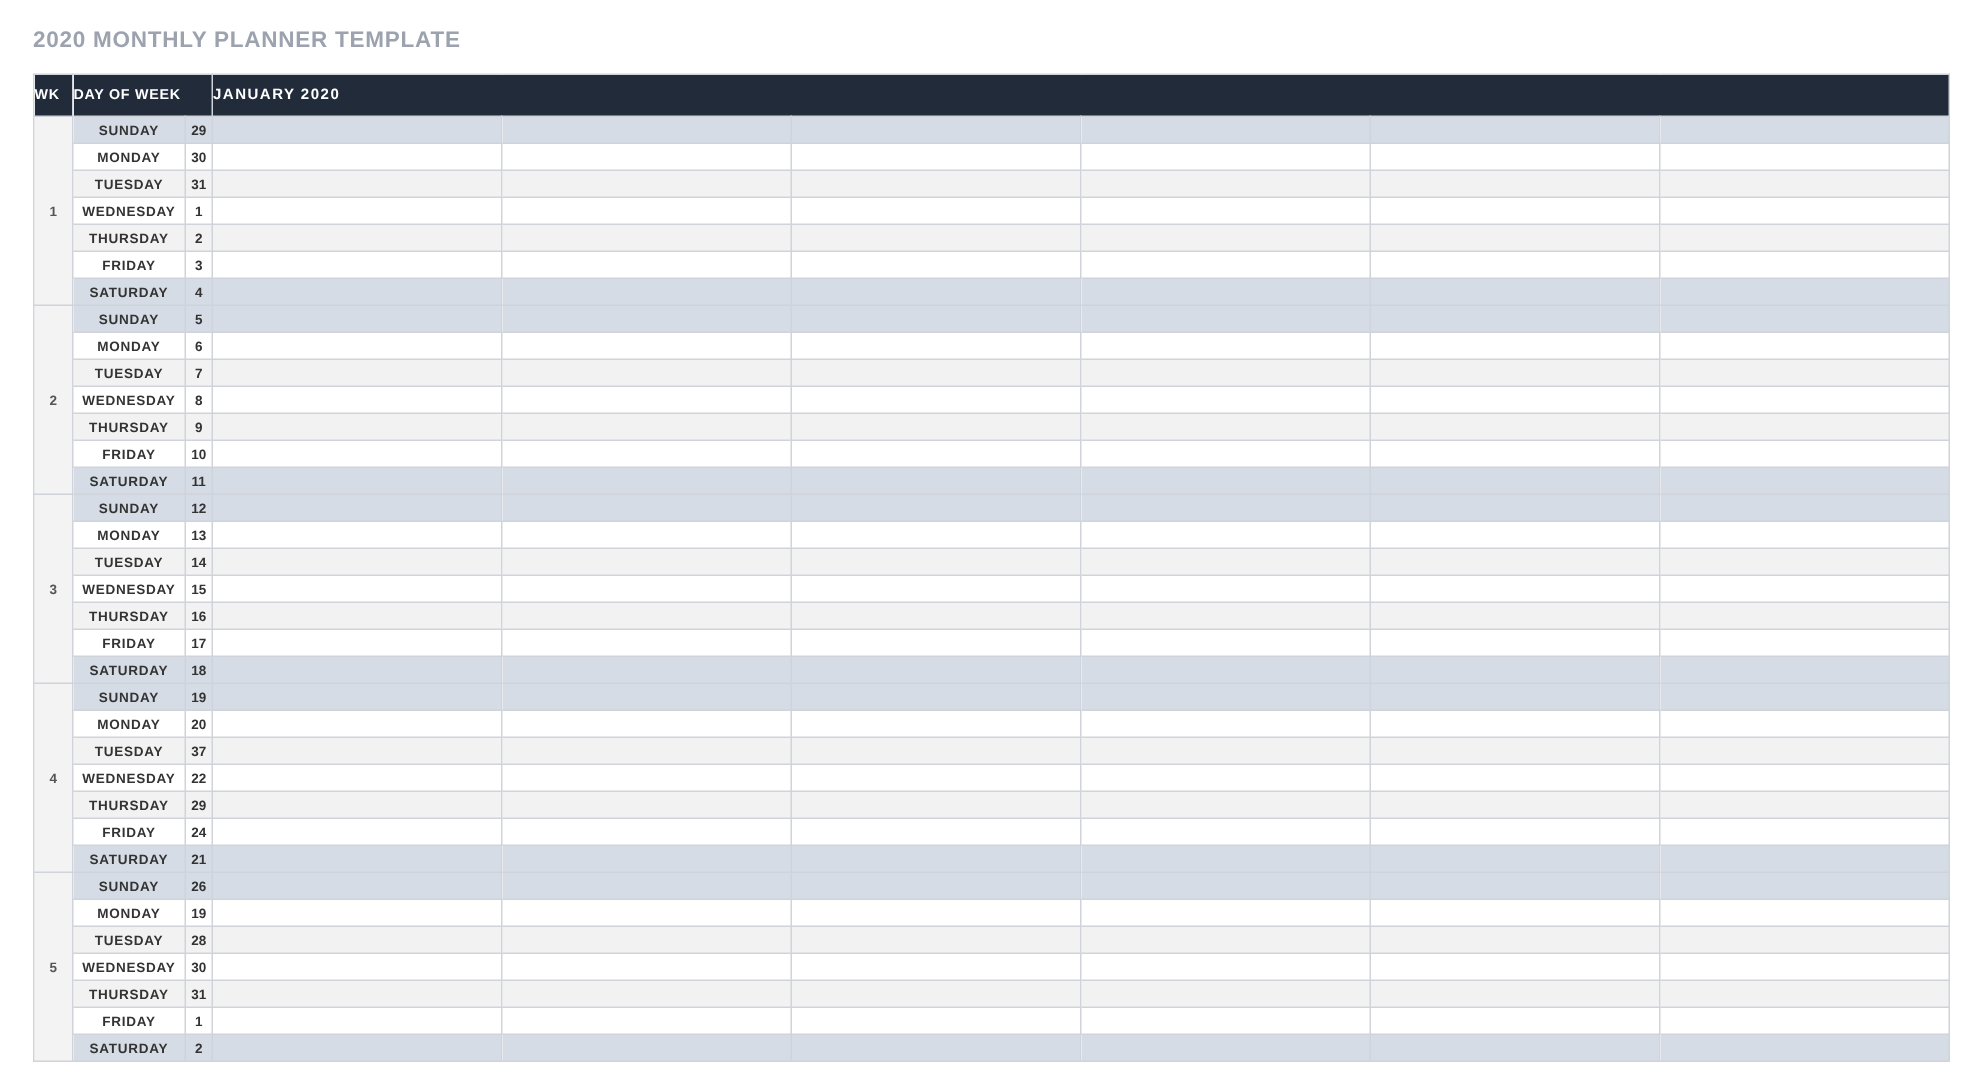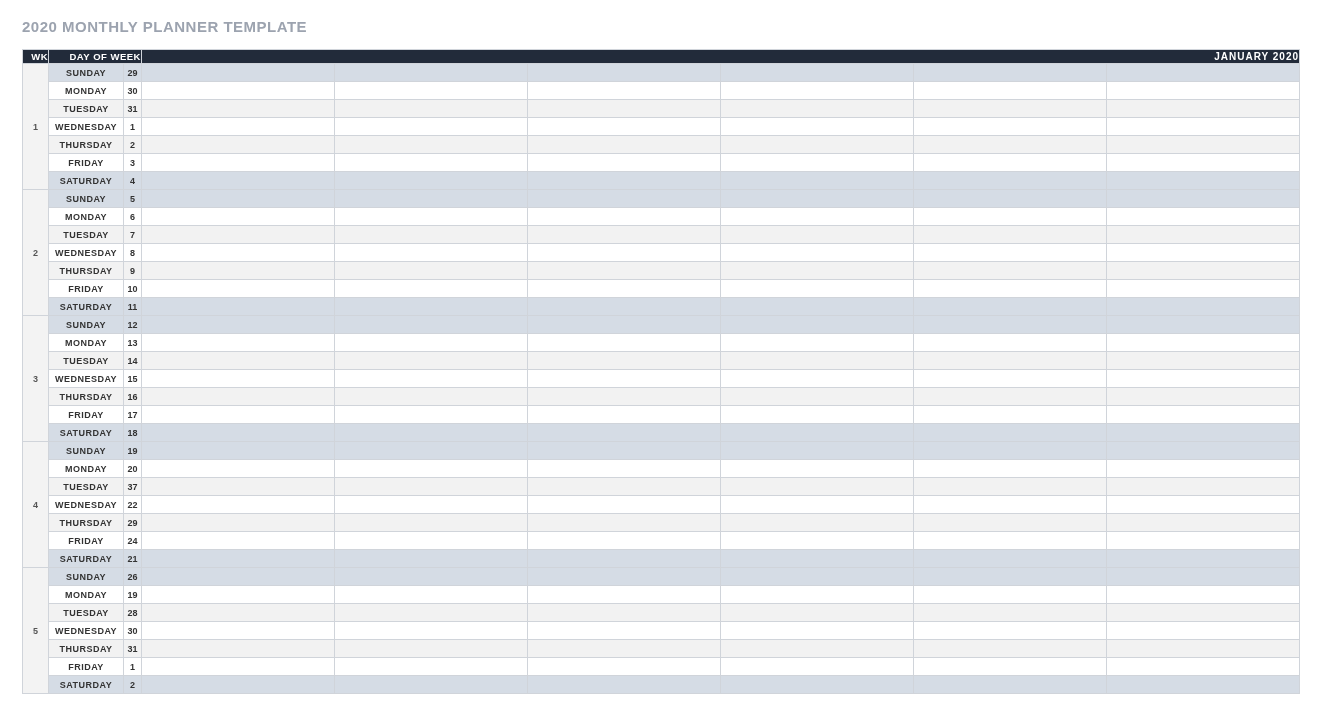--- a/index.html
+++ b/index.html
@@ -35,24 +35,24 @@
   col.c-wk   { width: 26px; }
   col.c-dow  { width: 75px; }
   col.c-date { width: 18px; }
   col.c-task { width: 193px; }
 
   
   tr.head th {
     background: #222b3a;
     color: #ffffff;
     font-weight: 700;
-    text-align: right;
+    text-align: left;
     font-size: 9.5px;
     letter-spacing: 0.5px;
-    height: 14px;
+    height: 28px;
   }
   tr.head th.month {
     font-size: 10px;
     letter-spacing: 1px;
   }
 
   
   td.wk {
     background: #f3f3f3;
     text-align: center;

